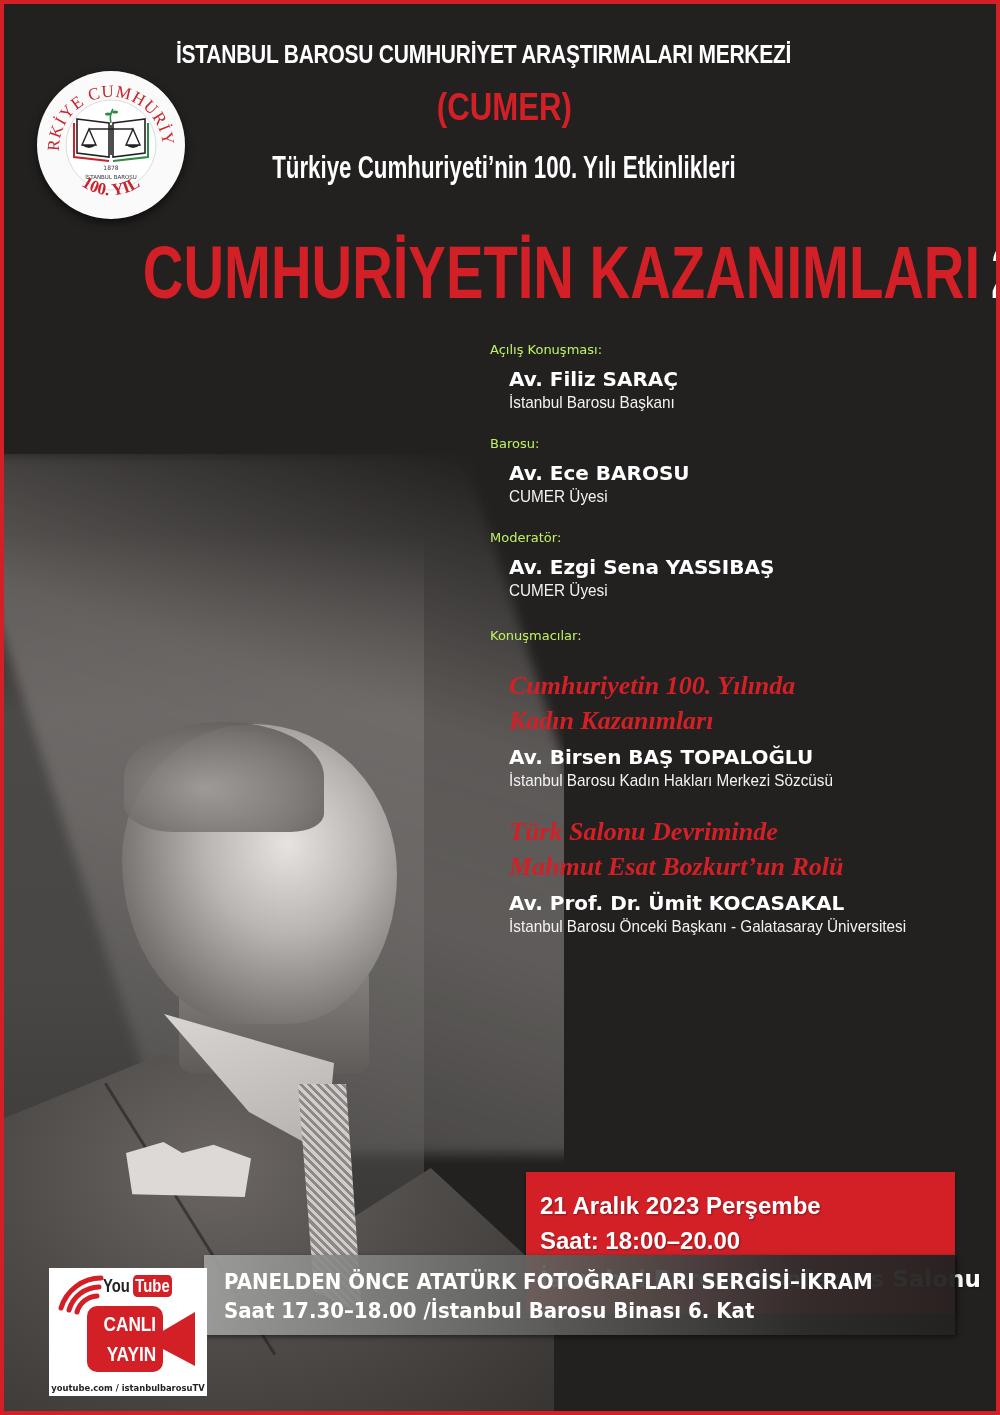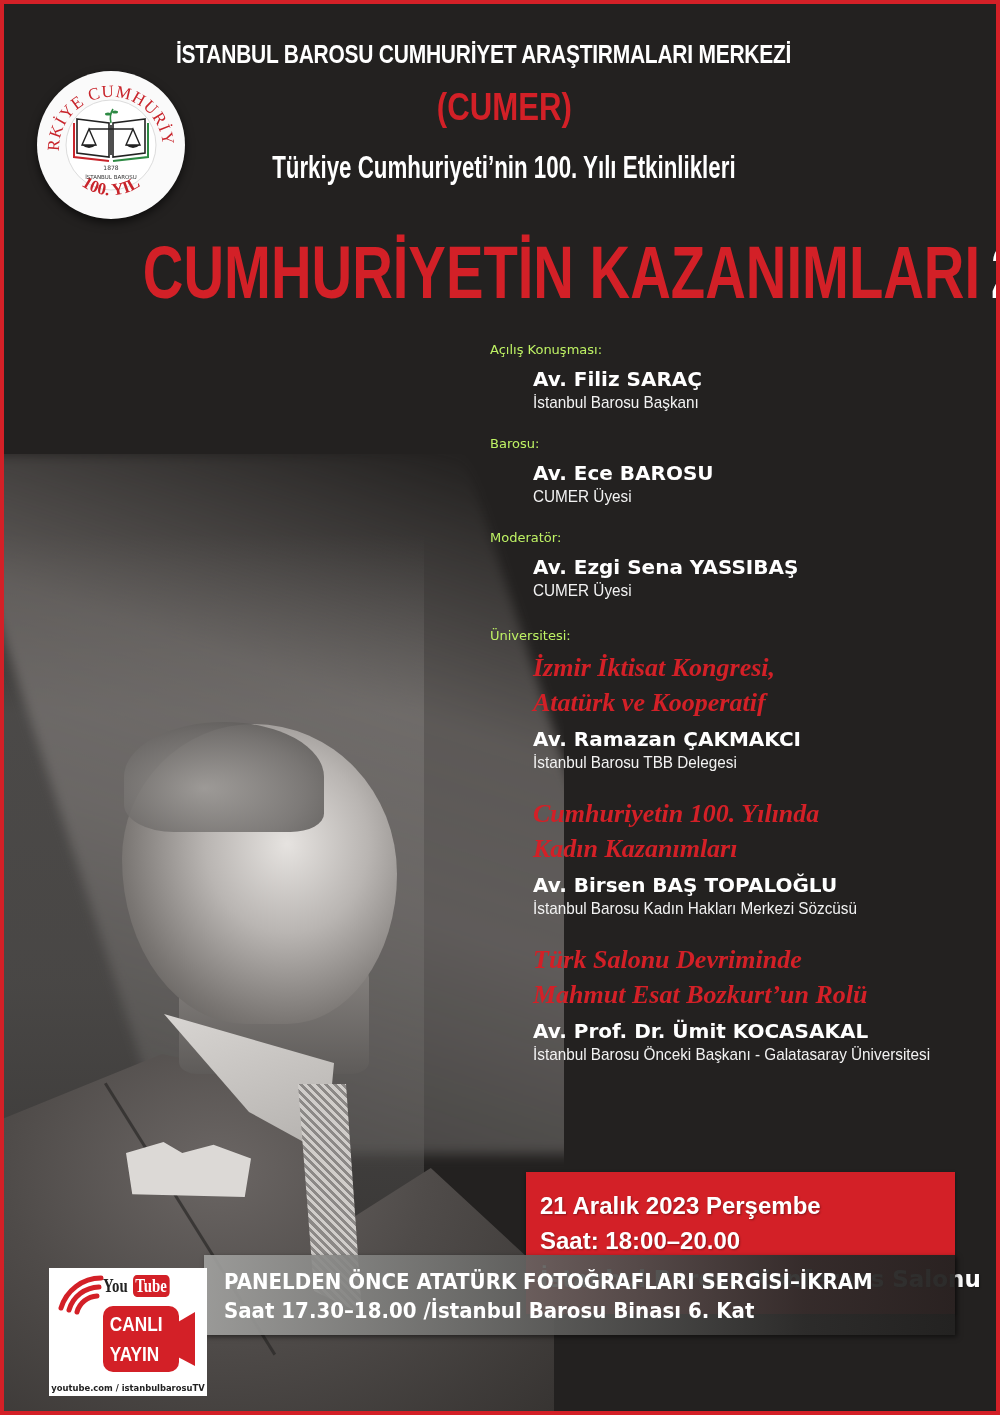--- a/index.html
+++ b/index.html
@@ -108,21 +108,21 @@
     .main-title .wrap { display: inline-block; transform: scaleX(0.76); transform-origin: center; }
     .main-title .red { color: #d32027; }
     .main-title .num { color: #ffffff; margin-left: 14px; }
 
     
     .program { position: absolute; left: 486px; top: 336px; width: 480px; color: #fff; }
     .role {
       font-family: "DejaVu Sans", sans-serif; font-size: 13px; color: #bef264;
       height: 20px; line-height: 20px;
     }
-    .person { margin-left: 43px; }
+    .person { margin-left: 19px; }
     .pname {
       font-family: "DejaVu Sans", sans-serif; font-weight: 700; font-size: 20px;
       color: #ffffff; line-height: 26px; white-space: nowrap;
     }
     .ptitle {
       font-family: "Liberation Sans", sans-serif; font-size: 17px; color: #f2f2f2;
       line-height: 22px; white-space: nowrap;
       display: inline-block; transform: scaleX(0.9); transform-origin: left center;
     }
     .talk {
@@ -163,31 +163,31 @@
       position: absolute; left: 45px; top: 1264px; width: 158px; height: 128px;
       background: #ffffff;
     }
     .yt svg { display: block; }
     .yt .yt-url {
       position: absolute; left: 0; bottom: 3px; width: 158px; text-align: center;
       font-family: "DejaVu Sans", sans-serif; font-weight: 700; font-size: 8.4px; color: #222;
     }
     .yt .yt-word {
       position: absolute; left: 54px; top: 7px; height: 22px;
-      font-family: Liberation Serif, serif; font-weight: 700; font-size: 19px; line-height: 22px;
+      font-family: Liberation Sans, sans-serif; font-weight: 700; font-size: 19px; line-height: 22px;
       white-space: nowrap; display: flex; align-items: center;
     }
     .yt .yt-you { color: #222; transform: scaleX(0.78); transform-origin: left center; display: inline-block; width: 30px; }
     .yt .yt-tube {
       color: #fff; background: #d32027; border-radius: 5px; padding: 0 3px;
       transform: scaleX(0.78); transform-origin: left center; display: inline-block;
     }
     .yt .yt-live {
-      position: absolute; left: 54px; top: 38px; width: 76px; height: 66px;
-      background: #d32027; border-radius: 10px; color: #fff; text-align: left;
+      position: absolute; left: 38px; top: 38px; width: 76px; height: 66px;
+      background: #d32027; border-radius: 10px; color: #fff; text-align: right;
       font-family: "Liberation Sans", sans-serif; font-weight: 700; font-size: 21px; line-height: 30px;
       padding-top: 3px;
     }
     .yt .yt-live span { display: block; transform: scaleX(0.82); }
   </style>
 </head>
 <body>
 
 <div class="poster">
 
@@ -268,28 +268,22 @@
 
     <div style="margin-top:20px;">
       <div class="role">Moderatör:</div>
       <div class="person" style="margin-top:6px;">
         <div class="pname">Av. Ezgi Sena YASSIBAŞ</div>
         <div class="ptitle">CUMER Üyesi</div>
       </div>
     </div>
 
     <div style="margin-top:24px;">
-      <div class="role">Üniversitesi:</div>
-
-      <div class="person" style="margin-top:4px;">
-        <div class="talk">İzmir İktisat Kongresi,</div>
-        <div class="talk">Atatürk ve Kooperatif</div>
-        <div class="pname" style="margin-top:6px;">Av. Ramazan ÇAKMAKCI</div>
-        <div class="ptitle">İstanbul Barosu TBB Delegesi</div>
-      </div>
+      <div class="role">Konuşmacılar:</div>
+
 
       <div class="person" style="margin-top:22px;">
         <div class="talk">Cumhuriyetin 100. Yılında</div>
         <div class="talk">Kadın Kazanımları</div>
         <div class="pname" style="margin-top:6px;">Av. Birsen BAŞ TOPALOĞLU</div>
         <div class="ptitle">İstanbul Barosu Kadın Hakları Merkezi Sözcüsü</div>
       </div>
 
       <div class="person" style="margin-top:22px;">
         <div class="talk">Türk Salonu Devriminde</div>

